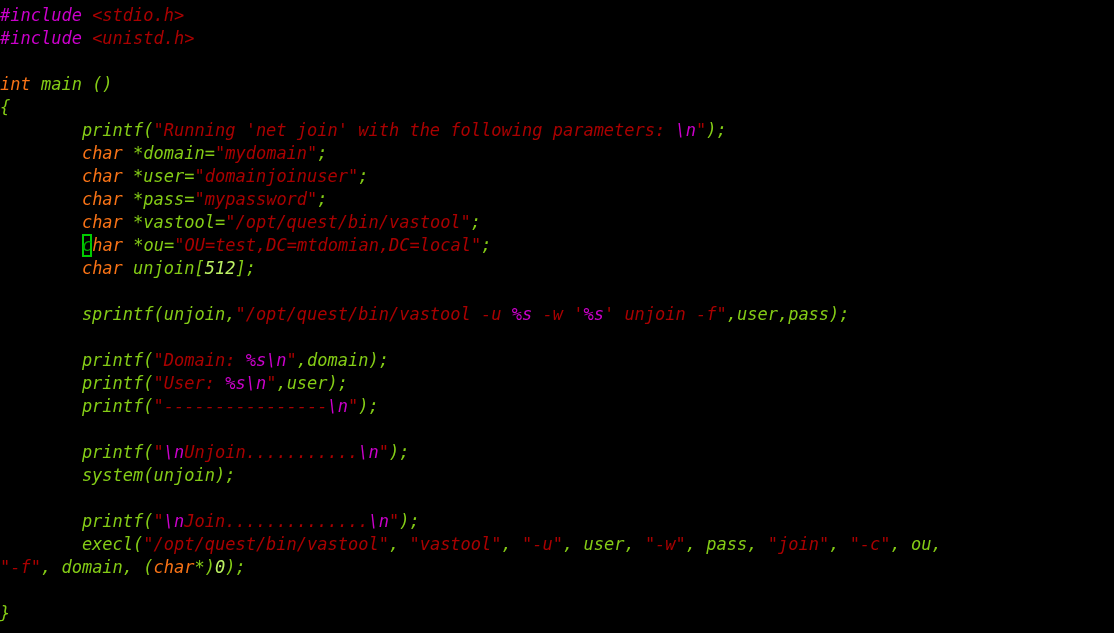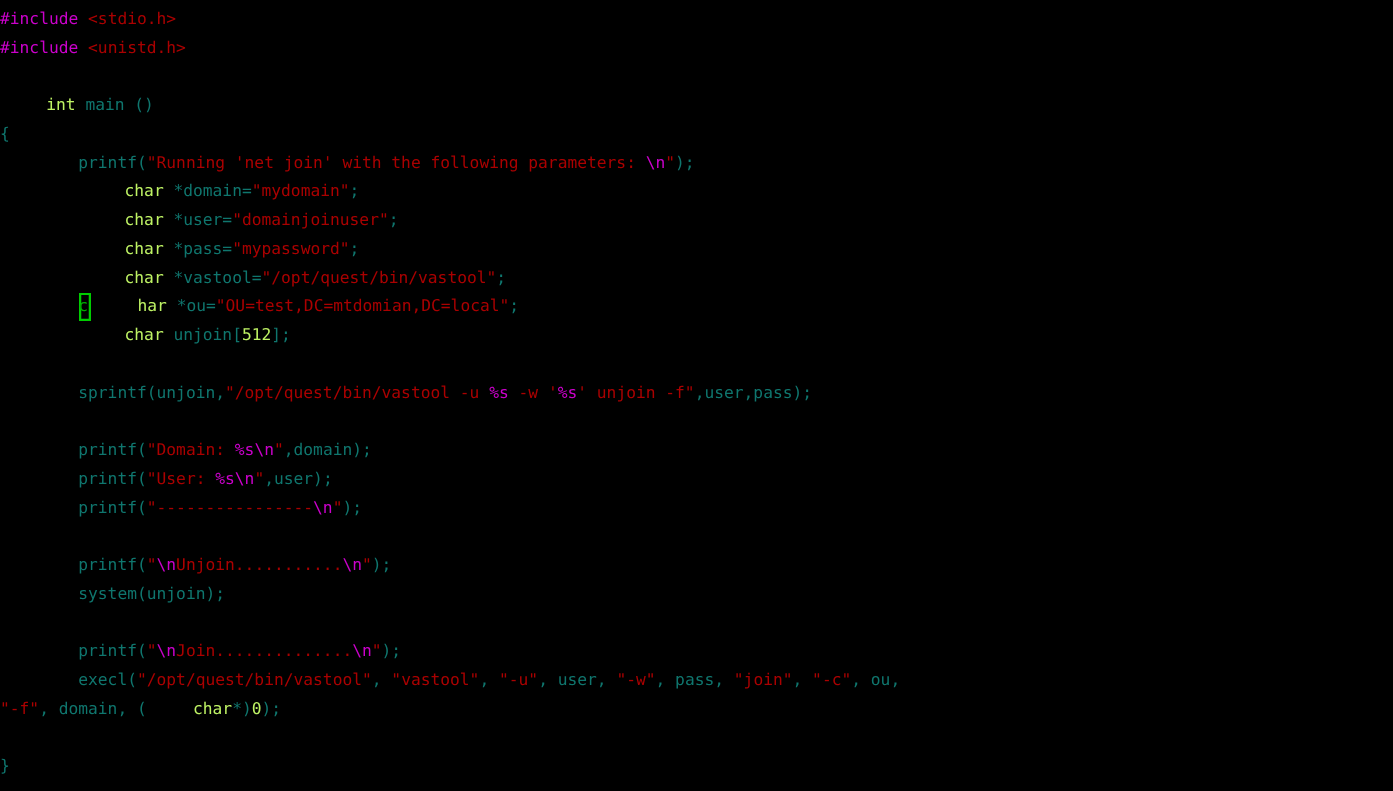--- a/index.html
+++ b/index.html
@@ -18,34 +18,35 @@
     width: 1114px;
     height: 633px;
     background: #000000;
     padding: 0;
     box-sizing: border-box;
   }
   .code {
     position: absolute;
     top: 4px;
     left: 0px;
-    font-size: 13px;
+    font-size: 17px;
     line-height: 23px;
     letter-spacing: 0px;
     white-space: pre;
     color: #bfbfbf;
     font-family: "DejaVu Sans Mono", "Liberation Mono", monospace;
+    font-style: italic;
   }
   .ln { display: block; height: 23px; white-space: pre; }
   .pre   { color: #cc00cc; }   
   .str   { color: #aa0000; }   
   .esc   { color: #cc00cc; }   
-  .kw    { color: #bef264; padding-left: 37px; }   
+  .kw    { color: #f97316; }   
   .num   { color: #bef264; }   
-  .norm  { color: #0f766e; }   
+  .norm  { color: #84cc16; }   
   .cursor {
     display: inline-block;
     position: relative;
     color: #00aa00;
     box-shadow: inset 0 0 0 2px #00cc00;
     width: 10.4px;
   }
 </style>
 </head>
 <body>

